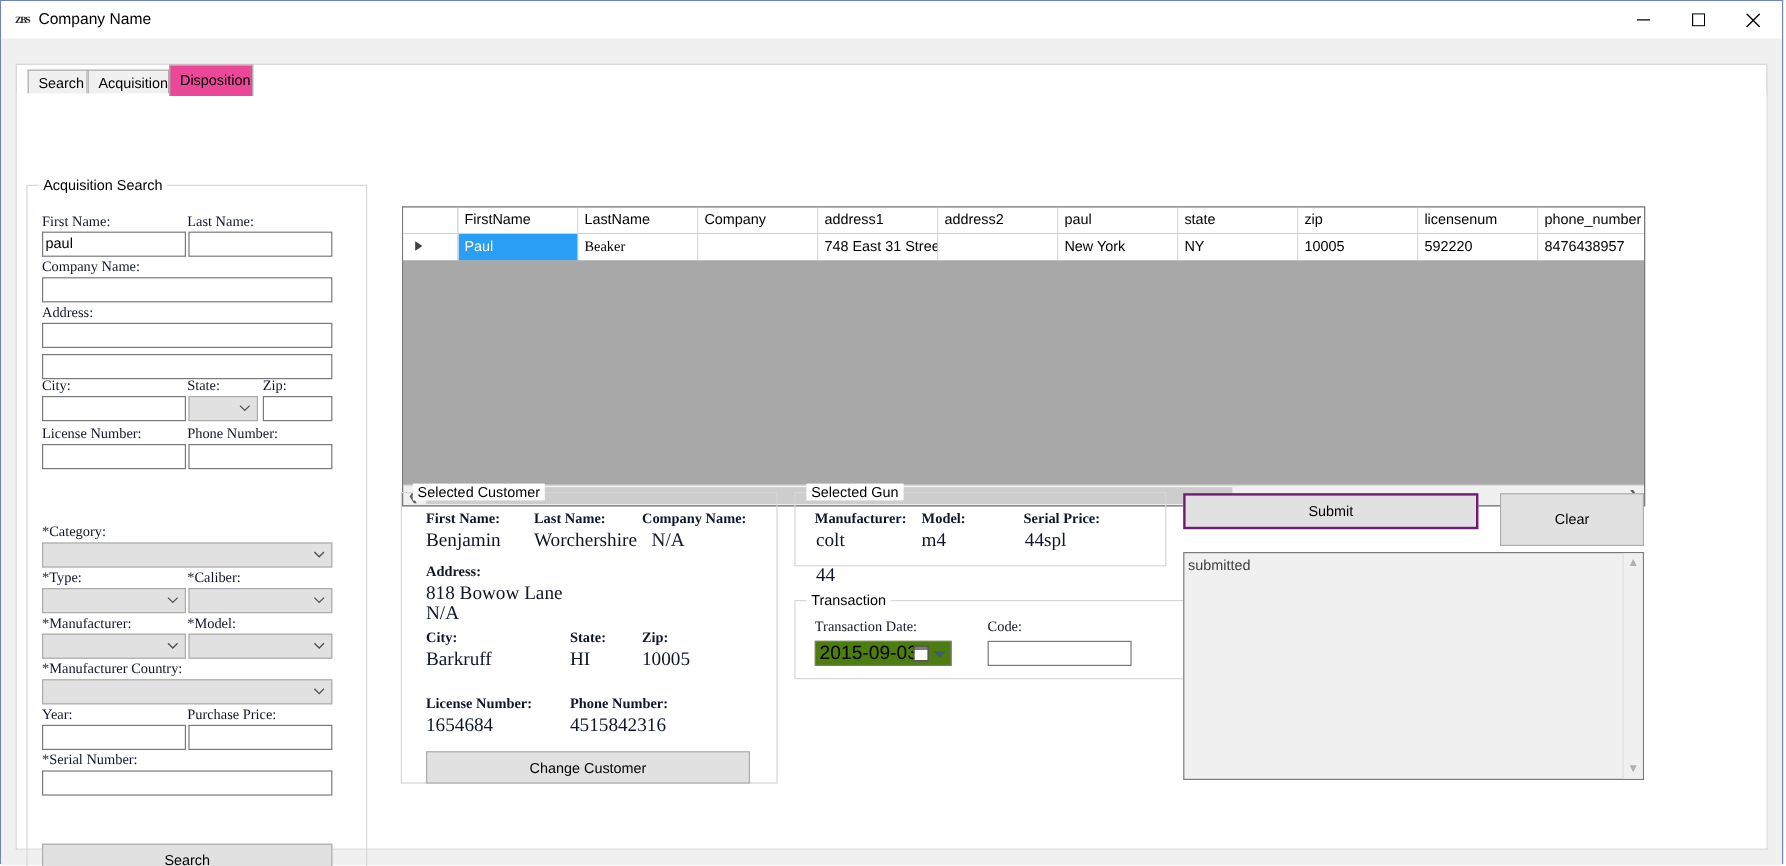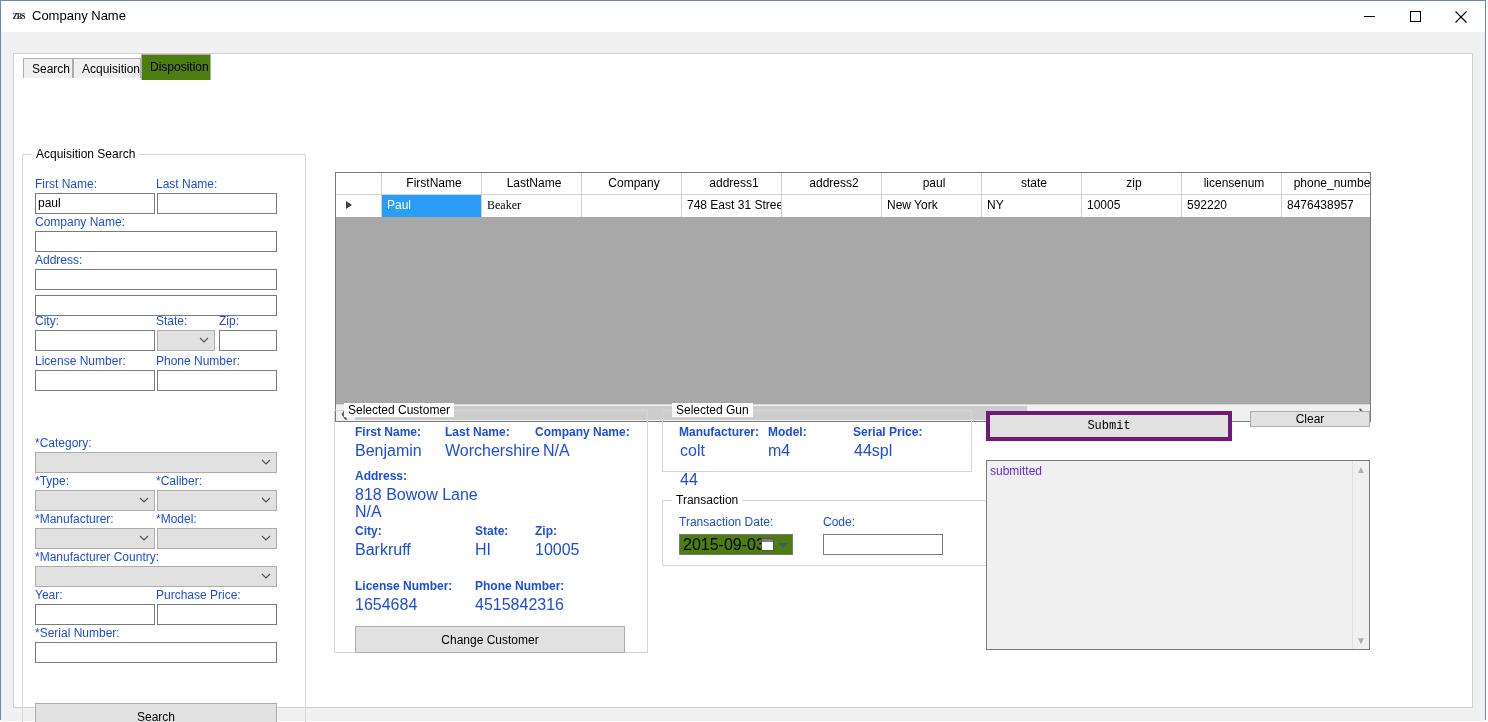--- a/index.html
+++ b/index.html
@@ -79,21 +79,21 @@
     border: 1px solid #adadad;
     border-bottom: none;
     box-sizing: border-box;
     font-size: 12px;
     color: #000;
     text-align: center;
     white-space: nowrap;
   }
   .tab.selected {
     top: 0; height: 26px; line-height: 24px;
-    background: #4d7c0f;
+    background: #ec4899;
     border-color: #adadad;
     z-index: 3;
   }
   #tab-search { left: 9px; width: 50px; }
   #tab-acquisition { left: 59px; width: 68px; }
   #tab-disposition { left: 127px; width: 70px; }
   .tab-underline {
     position: absolute; left: 0; top: 24px;
     width: 100%; height: 1px; background: #ffffff; z-index: 2;
   }
@@ -114,22 +114,23 @@
   .group > .legend {
     position: absolute; top: -8px; left: 9px;
     background: #ffffff;
     padding: 0 4px;
     font-size: 12px;
     color: #000;
     white-space: nowrap;
   }
   .lbl {
     position: absolute;
-    font-size: 12px; color: #1d4ed8;
+    font-size: 12px; color: #0f172a;
     white-space: nowrap;
+    font-family: Liberation Serif, serif;
   }
   .txt {
     position: absolute;
     background: #ffffff;
     border: 1px solid #7a7a7a;
     box-sizing: border-box;
     font-family: "Liberation Sans", sans-serif;
     font-size: 12px;
     color: #000;
     padding: 0 2px;
@@ -154,22 +155,21 @@
     background: #e1e1e1;
     border: 1px solid #adadad;
     box-sizing: border-box;
     font-family: "Liberation Sans", sans-serif;
     font-size: 12px;
     color: #000;
     display: flex; align-items: center; justify-content: center;
     white-space: nowrap;
   }
   .btn.focused {
-    border: 4px solid #701a75;
-    font-family: Liberation Mono, monospace;
+    border: 2px solid #701a75;
   }
 
   
   .grid {
     position: absolute;
     left: 321px; top: 94px;
     width: 1036px; height: 250px;
     border: 1px solid #7a7a7a;
     background: #a8a8a8;
     box-sizing: border-box;
@@ -185,21 +185,20 @@
   }
   .grid-header .gh {
     border-right: 1px solid #d0d0d0;
     box-sizing: border-box;
     font-size: 12px; color: #000;
     line-height: 21px;
     padding-left: 5px;
     overflow: hidden; white-space: nowrap;
     background: #ffffff;
     flex: 0 0 auto;
-    text-align: center;
   }
   .grid-row {
     position: absolute; left: 0; top: 22px;
     height: 22px; width: 100%;
     display: flex;
     background: #ffffff;
     box-sizing: border-box;
   }
   .grid-row .gc {
     border-right: 1px solid #d0d0d0;
@@ -290,21 +289,21 @@
   
   .textarea {
     position: absolute;
     background: #f0f0f0;
     border: 1px solid #7a7a7a;
     box-sizing: border-box;
     overflow: hidden;
   }
   .textarea .ta-text {
     position: absolute; left: 3px; top: 3px;
-    font-size: 12px; color: #6d28d9;
+    font-size: 12px; color: #404040;
   }
   .vscroll {
     position: absolute; right: 0; top: 0;
     width: 17px; height: 100%;
     background: #f0f0f0;
     border-left: 1px solid #e0e0e0;
     box-sizing: border-box;
   }
   .vscroll .v-arrow {
     position: absolute; left: 0; width: 16px; height: 17px;
@@ -522,21 +521,21 @@
 
           <div class="datepicker" style="left:16px; top:33px; width:114px;">
             <span>2015-09-03</span>
             <span class="cal"></span>
             <span class="dp-arrow"></span>
           </div>
           <div class="txt" style="left:160px; top:33px; width:120px;"></div>
         </div>
 
         <div class="btn focused" style="left:972px; top:333px; width:246px; height:30px;">Submit</div>
-        <div class="btn" style="left:1236px; top:333px; width:120px; height:16px;">Clear</div>
+        <div class="btn" style="left:1236px; top:333px; width:120px; height:44px;">Clear</div>
 
         <div class="textarea" style="left:972px; top:382px; width:384px; height:190px;">
           <div class="ta-text">submitted</div>
           <div class="vscroll">
             <div class="v-arrow up">▲</div>
             <div class="v-arrow down">▼</div>
           </div>
         </div>
 
       </div>

